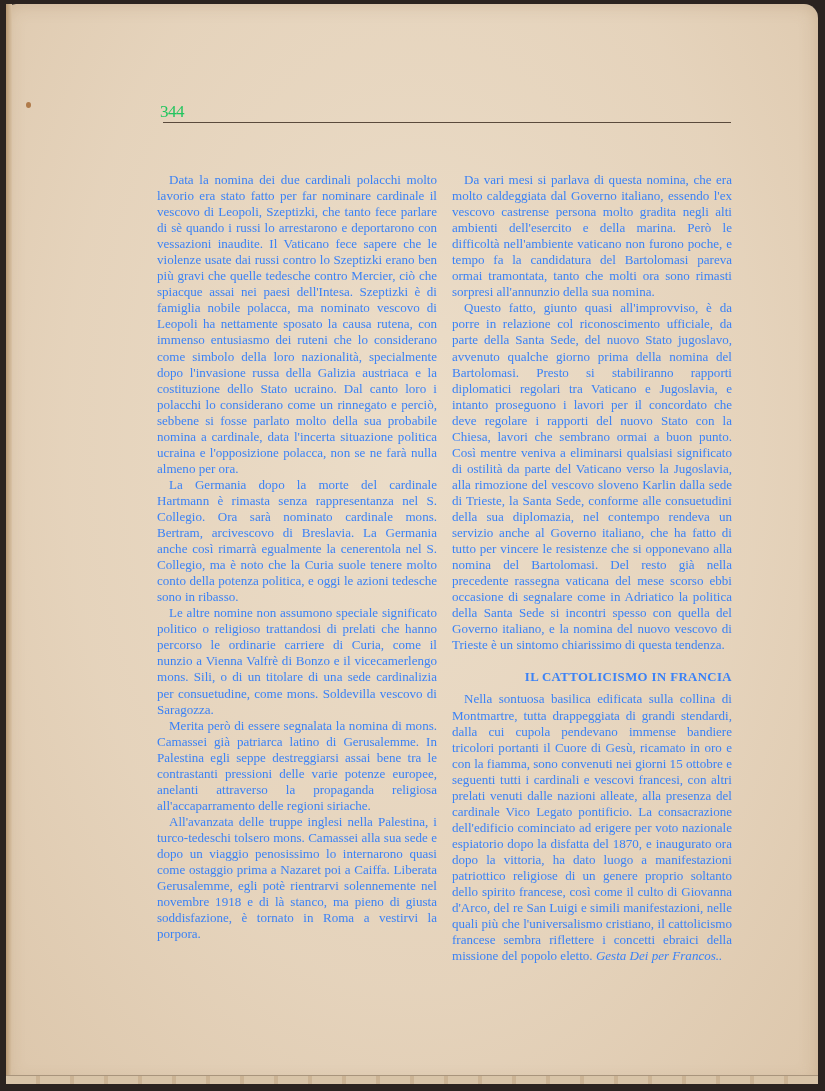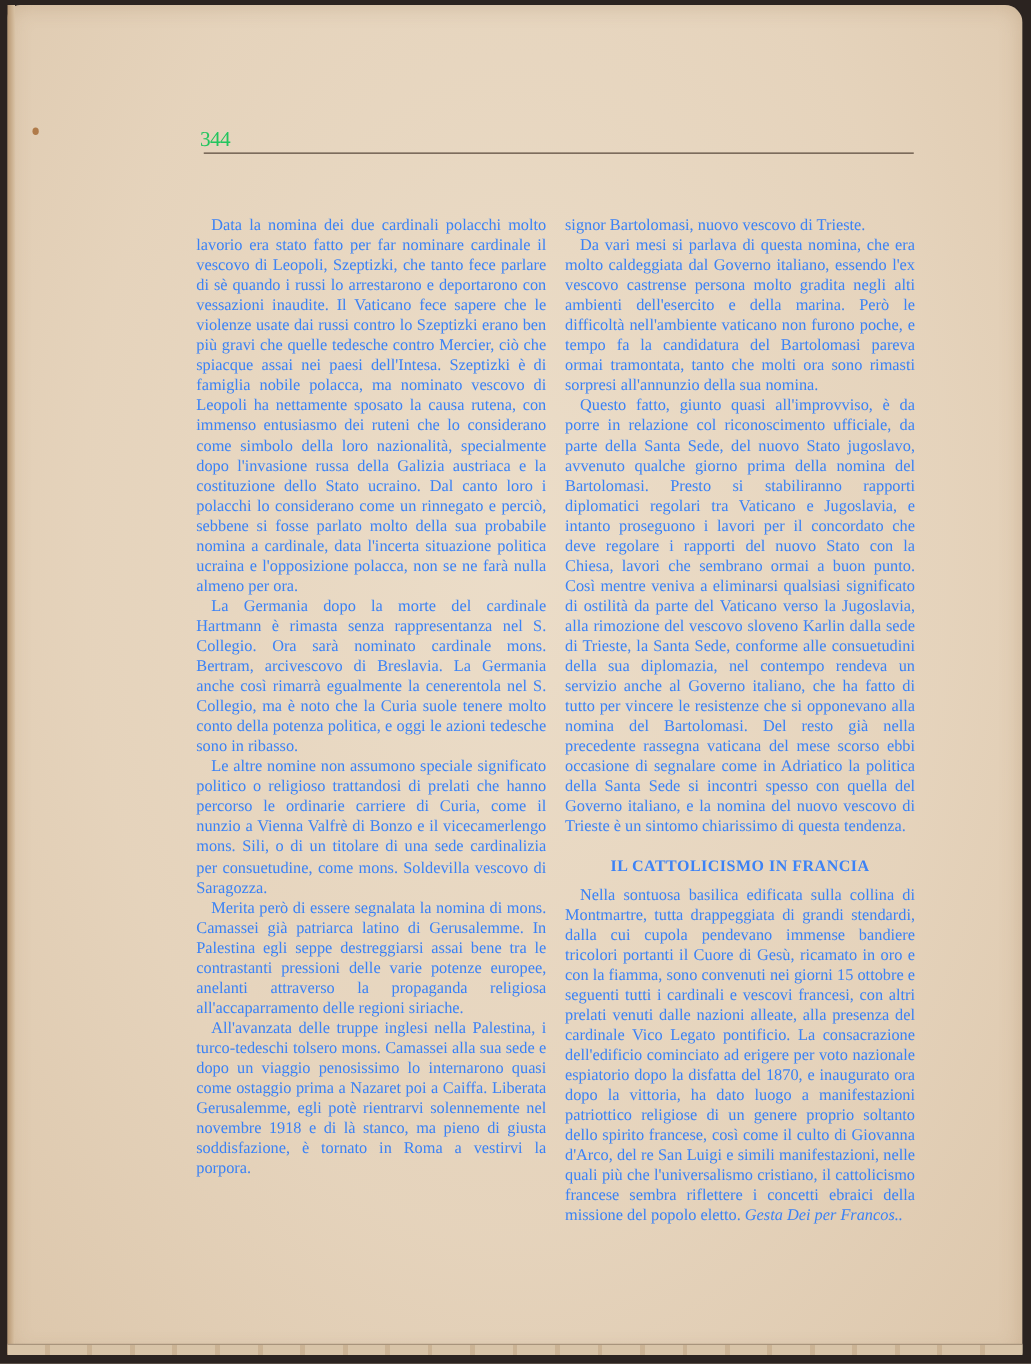--- a/index.html
+++ b/index.html
@@ -44,21 +44,21 @@
   .column {
     position: absolute; top: 136px; width: 280px;
     color: #3b82f6; font-size: 13.05px; line-height: 16.05px;
     text-align: justify; hyphens: manual; margin-top: 36px;
   }
   .col-left { left: 157px; }
   .col-right { left: 452px; }
   .column p { margin: 0; text-indent: 12px; }
   .column p.cont { text-indent: 0; }
   .section-heading {
-    margin: 6px 0 0 0; text-align: center; font-weight: bold;
+    margin: 6px 0 0 0; text-align: right; font-weight: bold;
     font-size: 12.8px; letter-spacing: 0.4px;
   }
   .section-heading.spaced { margin-top: 16px; margin-bottom: 6px; }
   .italic { font-style: italic; }
 </style>
 </head>
 <body>
 
 <div class="page">
   <div class="left-edge"></div>
@@ -73,18 +73,17 @@
 
 <div class="column col-left">
   <p>Data la nomina dei due cardinali polacchi molto lavorio era stato fatto per far nominare cardinale il vescovo di Leopoli, Szeptizki, che tanto fece parlare di sè quando i russi lo arrestarono e deportarono con vessazioni inaudite. Il Vaticano fece sapere che le violenze usate dai russi contro lo Szeptizki erano ben più gravi che quelle tedesche contro Mercier, ciò che spiacque assai nei paesi dell'Intesa. Szeptizki è di famiglia nobile polacca, ma nominato vescovo di Leopoli ha nettamente sposato la causa rutena, con immenso entusiasmo dei ruteni che lo considerano come simbolo della loro nazionalità, specialmente dopo l'invasione russa della Galizia austriaca e la costituzione dello Stato ucraino. Dal canto loro i polacchi lo considerano come un rinnegato e perciò, sebbene si fosse parlato molto della sua probabile nomina a cardinale, data l'incerta situazione politica ucraina e l'opposizione polacca, non se ne farà nulla almeno per ora.</p>
   <p>La Germania dopo la morte del cardinale Hartmann è rimasta senza rappresentanza nel S. Collegio. Ora sarà nominato cardinale mons. Bertram, arcivescovo di Breslavia. La Germania anche così rimarrà egualmente la cenerentola nel S. Collegio, ma è noto che la Curia suole tenere molto conto della potenza politica, e oggi le azioni tedesche sono in ribasso.</p>
   <p>Le altre nomine non assumono speciale significato politico o religioso trattandosi di prelati che hanno percorso le ordinarie carriere di Curia, come il nunzio a Vienna Valfrè di Bonzo e il vicecamerlengo mons. Sili, o di un titolare di una sede cardinalizia per consuetudine, come mons. Soldevilla vescovo di Saragozza.</p>
   <p>Merita però di essere segnalata la nomina di mons. Camassei già patriarca latino di Gerusalemme. In Palestina egli seppe destreggiarsi assai bene tra le contrastanti pressioni delle varie potenze europee, anelanti attraverso la propaganda religiosa all'accaparramento delle regioni siriache.</p>
   <p>All'avanzata delle truppe inglesi nella Palestina, i turco-tedeschi tolsero mons. Camassei alla sua sede e dopo un viaggio penosissimo lo internarono quasi come ostaggio prima a Nazaret poi a Caiffa. Liberata Gerusalemme, egli potè rientrarvi solennemente nel novembre 1918 e di là stanco, ma pieno di giusta soddisfazione, è tornato in Roma a vestirvi la porpora.</p>
 </div>
 
 <div class="column col-right">
-  <p class="cont">signor Bartolomasi, nuovo vescovo di Trieste.</p>
   <p>Da vari mesi si parlava di questa nomina, che era molto caldeggiata dal Governo italiano, essendo l'ex vescovo castrense persona molto gradita negli alti ambienti dell'esercito e della marina. Però le difficoltà nell'ambiente vaticano non furono poche, e tempo fa la candidatura del Bartolomasi pareva ormai tramontata, tanto che molti ora sono rimasti sorpresi all'annunzio della sua nomina.</p>
   <p>Questo fatto, giunto quasi all'improvviso, è da porre in relazione col riconoscimento ufficiale, da parte della Santa Sede, del nuovo Stato jugoslavo, avvenuto qualche giorno prima della nomina del Bartolomasi. Presto si stabiliranno rapporti diplomatici regolari tra Vaticano e Jugoslavia, e intanto proseguono i lavori per il concordato che deve regolare i rapporti del nuovo Stato con la Chiesa, lavori che sembrano ormai a buon punto. Così mentre veniva a eliminarsi qualsiasi significato di ostilità da parte del Vaticano verso la Jugoslavia, alla rimozione del vescovo sloveno Karlin dalla sede di Trieste, la Santa Sede, conforme alle consuetudini della sua diplomazia, nel contempo rendeva un servizio anche al Governo italiano, che ha fatto di tutto per vincere le resistenze che si opponevano alla nomina del Bartolomasi. Del resto già nella precedente rassegna vaticana del mese scorso ebbi occasione di segnalare come in Adriatico la politica della Santa Sede si incontri spesso con quella del Governo italiano, e la nomina del nuovo vescovo di Trieste è un sintomo chiarissimo di questa tendenza.</p>
   <div class="section-heading spaced">IL CATTOLICISMO IN FRANCIA</div>
   <p><span>Nella sontuosa basilica edificata sulla collina di Montmartre, tutta drappeggiata di grandi stendardi, dalla cui cupola pendevano immense bandiere tricolori portanti il Cuore di Gesù, ricamato in oro e con la fiamma, sono convenuti nei giorni 15 ottobre e seguenti tutti i cardinali e vescovi francesi, con altri prelati venuti dalle nazioni alleate, alla presenza del cardinale Vico Legato pontificio. La consacrazione dell'edificio cominciato ad erigere per voto nazionale espiatorio dopo la disfatta del 1870, e inaugurato ora dopo la vittoria, ha dato luogo a manifestazioni patriottico religiose di un genere proprio soltanto dello spirito francese, così come il culto di Giovanna d'Arco, del re San Luigi e simili manifestazioni, nelle quali più che l'universalismo cristiano, il cattolicismo francese sembra riflettere i concetti ebraici della missione del popolo eletto.</span> <span class="italic">Gesta Dei per Francos..</span></p>
 </div>
 
 </body></html>

